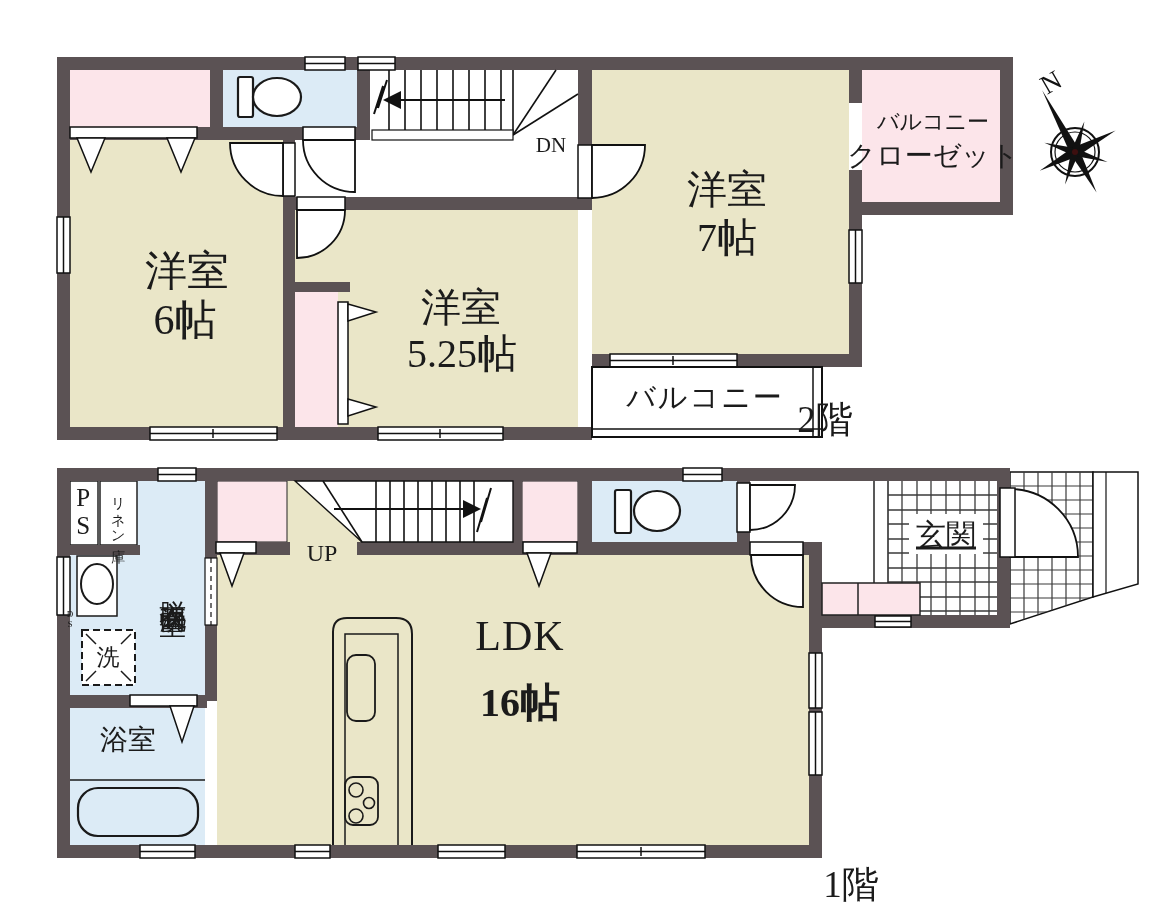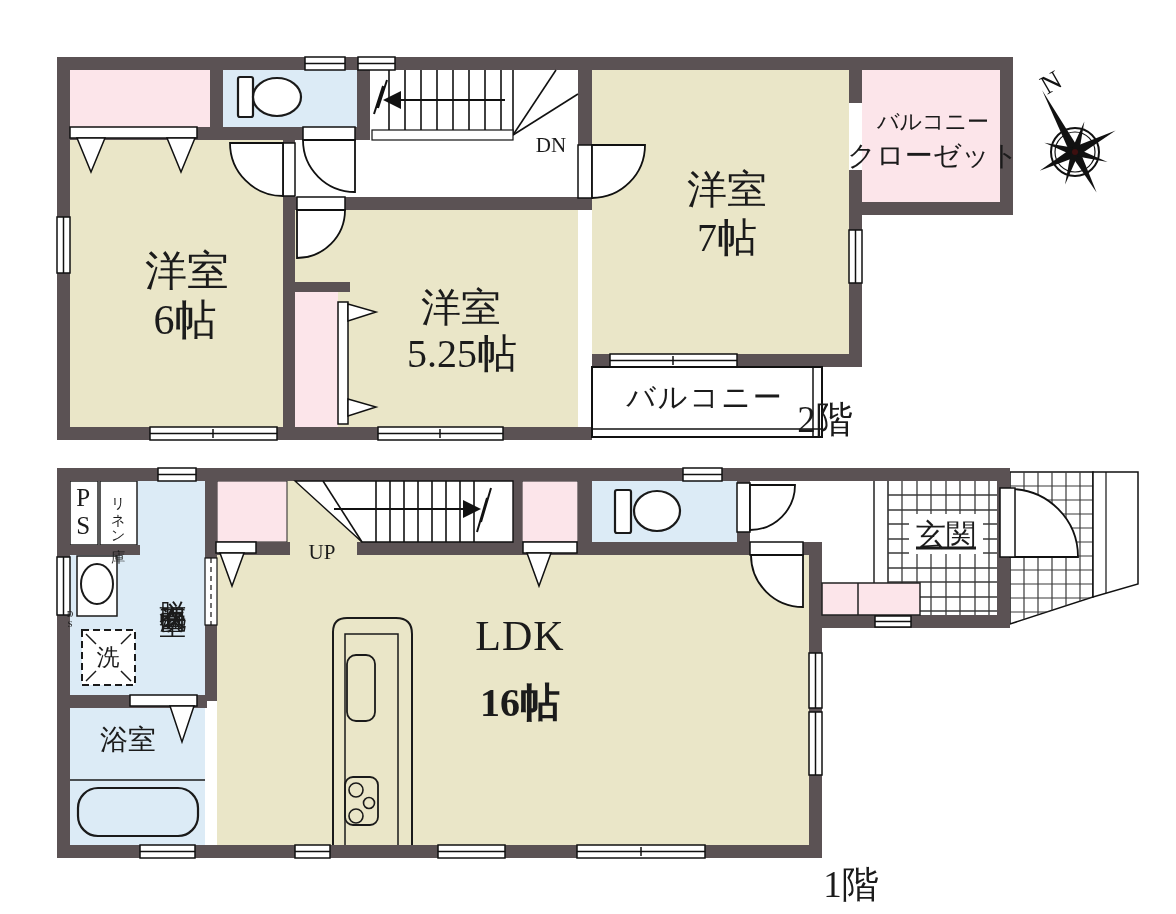--- a/index.html
+++ b/index.html
@@ -335,14 +335,14 @@
   <div class="lbl" style="left:520px;top:636px;font-size:42px;letter-spacing:1px;">LDK</div>
   <div class="lbl" style="left:520px;top:703px;font-size:40px;font-weight:bold;">16帖</div>
   <div class="lbl" style="left:128px;top:740px;font-size:28px;">浴室</div>
   <div class="lbl vert" style="left:172px;top:585px;font-size:27px;">脱衣洗面室</div>
   <div class="lbl" style="left:946px;top:534px;font-size:30px;text-decoration:underline;">玄関</div>
   <div class="lbl vert" style="left:83px;top:512px;font-size:25px;letter-spacing:1px;">PS</div>
   <div class="lbl vert" style="left:118px;top:513px;font-size:14px;letter-spacing:1px;">リネン庫</div>
   <div class="lbl" style="left:108px;top:658px;font-size:23px;">洗</div>
   <div class="lbl vert" style="left:69px;top:619px;font-size:9px;letter-spacing:0;">DS</div>
   <div class="lbl" style="left:851px;top:885px;font-size:37px;">1階</div>
-  <div class="lbl" style="left:322px;top:553px;font-size:21px;">UP</div>
+  <div class="lbl" style="left:322px;top:553px;font-size:24px;">UP</div>
 </div>
 
 </body></html>

